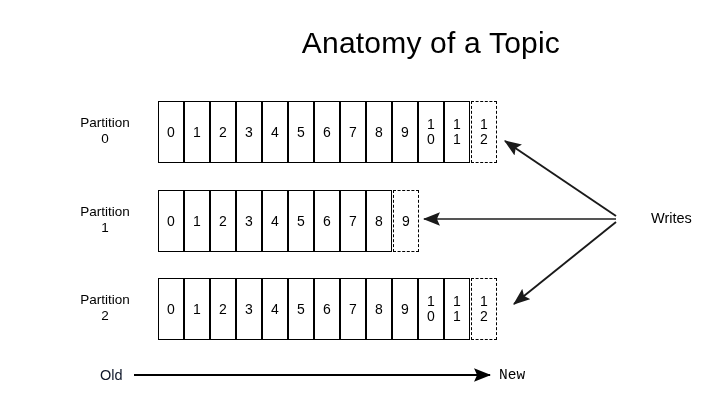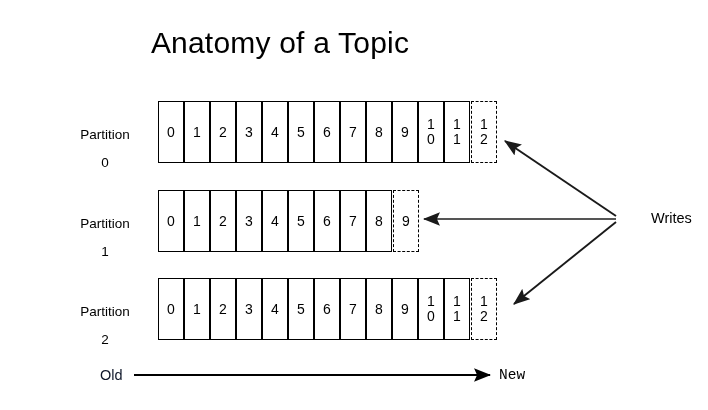--- a/index.html
+++ b/index.html
@@ -15,21 +15,21 @@
     font-family: "Liberation Sans", sans-serif;
     color: #000000;
     -webkit-font-smoothing: antialiased;
   }
 
   #diagram-title {
     position: absolute;
     left: 0;
     top: 26px;
     width: 560px;
-    text-align: center;
+    text-align: right;
     font-size: 30px;
     font-weight: 400;
     letter-spacing: 0.2px;
     color: #000;
     white-space: nowrap;
   }
 
   .partition-row {
     position: absolute;
     left: 0;
@@ -40,21 +40,20 @@
     position: absolute;
     left: 58px;
     width: 94px;
     text-align: center;
     font-size: 13.5px;
     line-height: 16px;
     color: #000;
   }
   .partition-label .pl-line {
     display: block;
-    margin-top: 12px;
   }
 
   .cells {
     position: absolute;
     left: 158px;
     top: 0;
     height: 62px;
     display: flex;
     align-items: stretch;
   }

